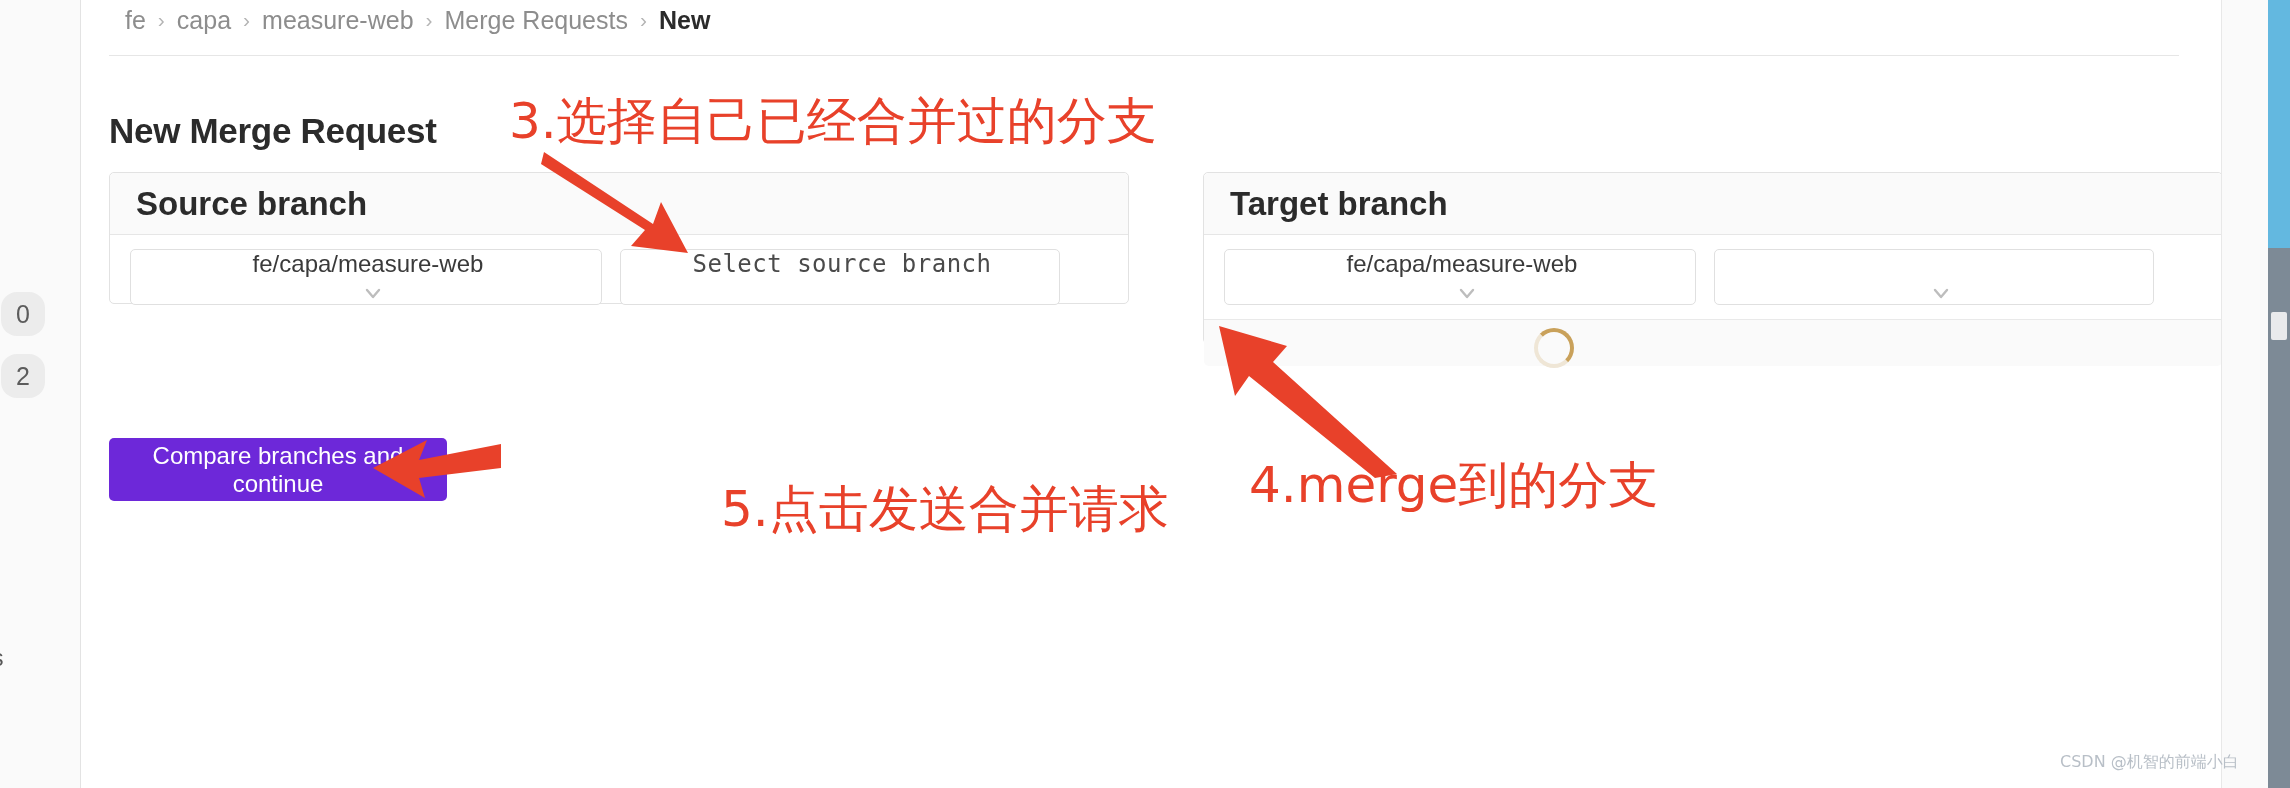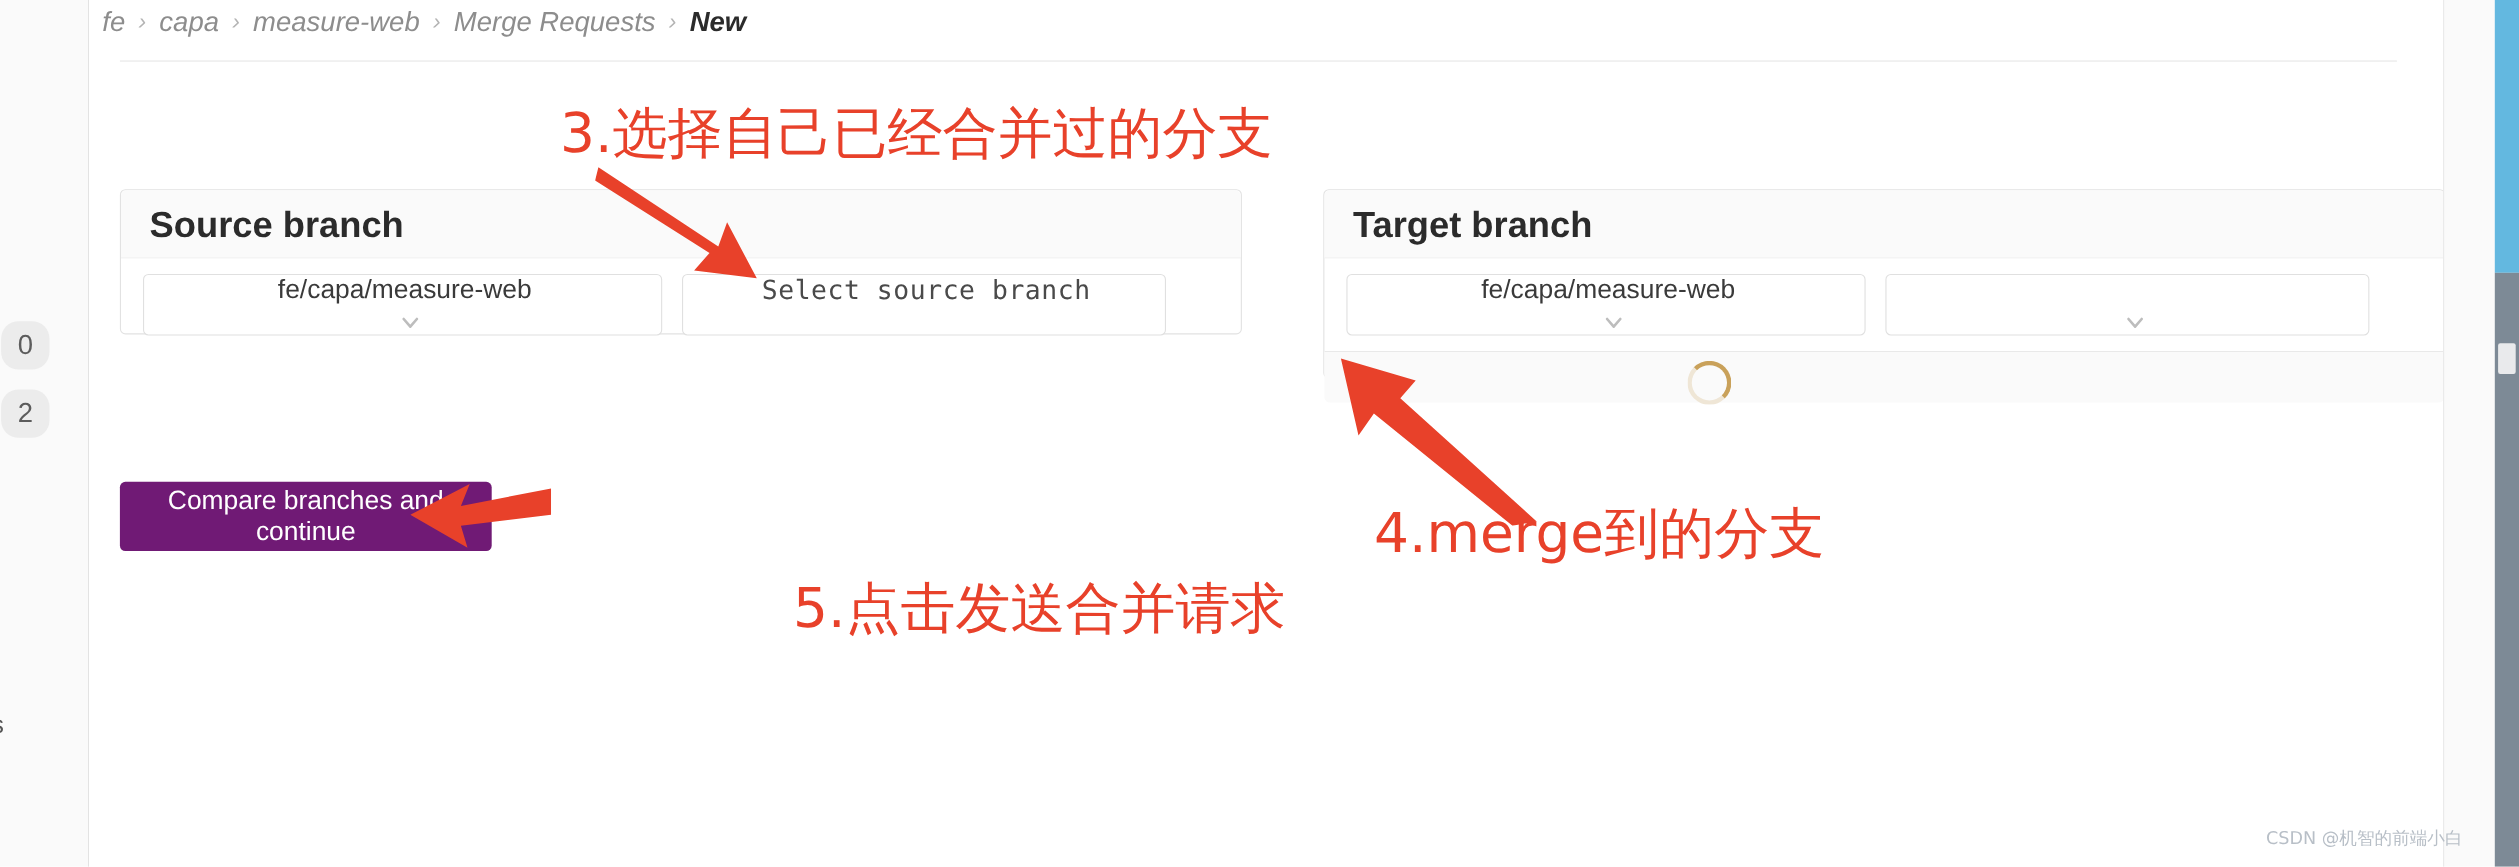--- a/index.html
+++ b/index.html
@@ -51,29 +51,28 @@
   #content {
     position: absolute;
     left: 81px; top: 0;
     width: 2140px; height: 788px;
     background: #ffffff;
   }
 
   
   #breadcrumb {
     position: absolute;
-    left: 12px;
+    left: 44px;
     top: 0px;
     height: 40px;
     display: flex;
     align-items: center;
     font-size: 25px;
     color: #8d8d8d;
     white-space: nowrap;
-    font-style: italic;
   }
   #breadcrumb .crumb {
     color: #8d8d8d;
     text-decoration: none;
   }
   #breadcrumb .crumb-sep {
     color: #b4b4b4;
     margin: 0 12px;
     font-size: 21px;
   }
@@ -207,21 +206,21 @@
     border-right-color: #c9a15a;
   }
 
   
   #compare-button {
     position: absolute;
     left: 28px;
     top: 438px;
     width: 338px;
     height: 63px;
-    background: #701a75;
+    background: #6d28d9;
     border: none;
     border-radius: 5px;
     color: #ffffff;
     font-size: 24px;
     font-family: "Liberation Sans", sans-serif;
     cursor: pointer;
     padding: 0;
     display: flex;
     align-items: center;
     justify-content: center;
@@ -230,21 +229,21 @@
   
   .annotation {
     position: absolute;
     color: #e8412a;
     font-size: 50px;
     white-space: nowrap;
     font-family: "DejaVu Sans", sans-serif;
     letter-spacing: 0px;
   }
   #anno-3 { left: 428px; top: 88px; }
-  #anno-5 { left: 640px; top: 476px; margin-top: 44px; }
+  #anno-5 { left: 640px; top: 476px; }
   #anno-4 { left: 1168px; top: 452px; }
 
   .arrow-svg {
     position: absolute;
     pointer-events: none;
   }
   #arrow-3 { left: 460px; top: 150px; }
   #arrow-5 { left: 292px; top: 438px; }
   #arrow-4 { left: 1080px; top: 298px; }
 
@@ -304,20 +303,21 @@
     <a class="crumb" href="#">capa</a>
     <span class="crumb-sep">›</span>
     <a class="crumb" href="#">measure-web</a>
     <span class="crumb-sep">›</span>
     <a class="crumb" href="#">Merge Requests</a>
     <span class="crumb-sep">›</span>
     <span class="crumb-current">New</span>
   </nav>
   <div id="breadcrumb-rule"></div>
 
+  <h1 id="page-title">New Merge Request</h1>
 
   <section class="branch-panel" id="source-panel">
     <div class="panel-header">Source branch</div>
     <div class="panel-body">
 
       <div class="dropdown" id="source-dd-current">
         <span class="dd-label">fe/capa/measure-web</span>
         <span class="chev">
           <svg width="22" height="22" viewBox="0 0 22 22" fill="none">
             <path d="M5 8 L11 15 L17 8" stroke="currentColor" stroke-width="2.4" stroke-linecap="round" stroke-linejoin="round"></path>

